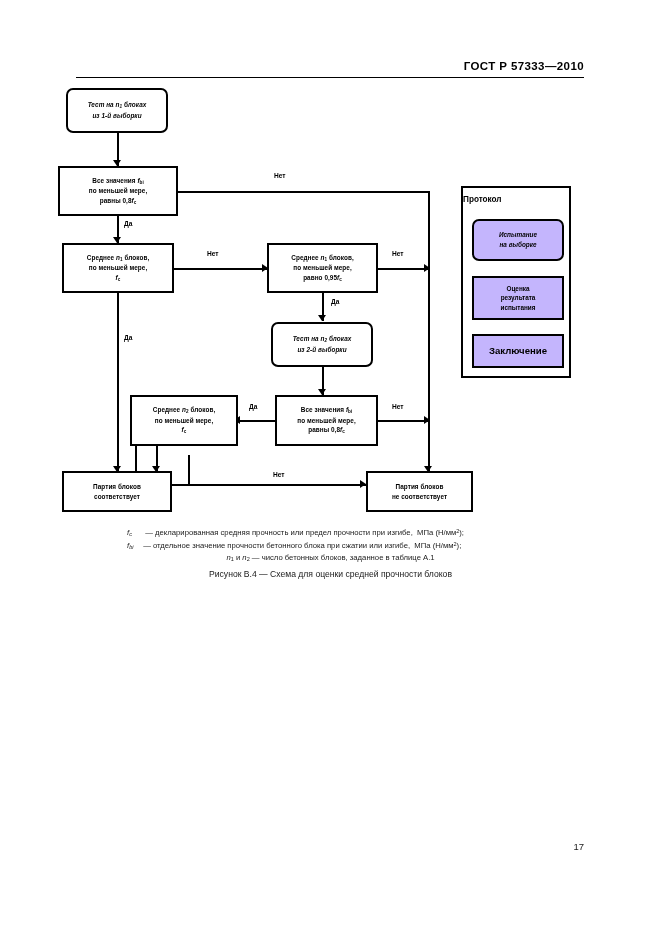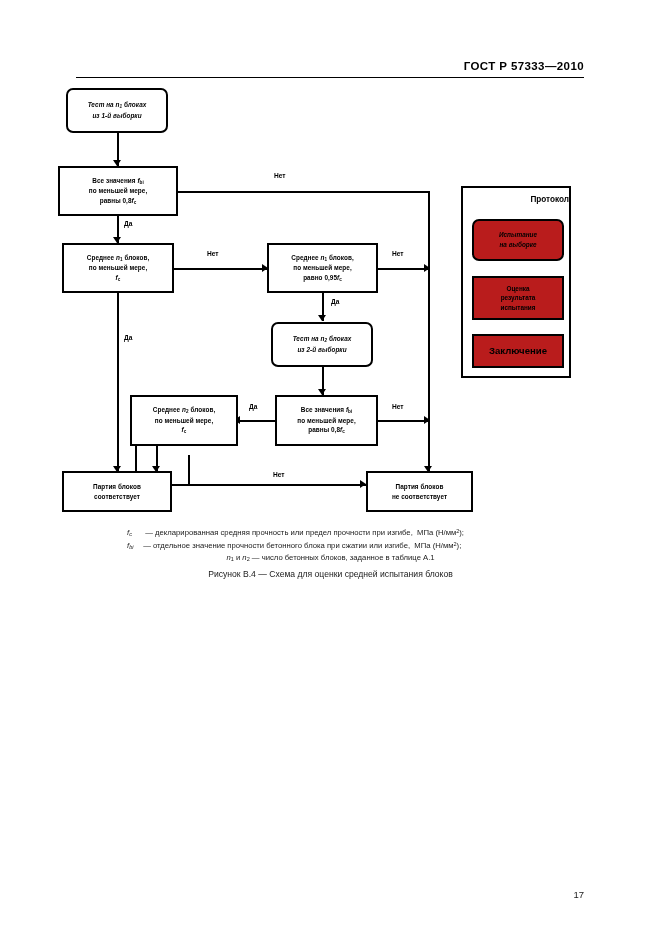--- a/index.html
+++ b/index.html
@@ -120,31 +120,31 @@
     height: 192px;
     box-sizing: border-box;
     border: 2px solid #000;
     background: #fff;
     z-index: 3;
   }
   .protocol-title {
     position: absolute;
     left: 0; top: 7px;
     width: 100%;
-    text-align: right;
+    text-align: left;
     font-size: 8.2px;
     font-weight: bold;
   }
   .pnode {
     position: absolute;
     left: 9px;
     width: 92px;
     box-sizing: border-box;
     border: 2px solid #000;
-    background: #b91c1c;
+    background: #c4b5fd;
     display: flex;
     flex-direction: column;
     align-items: center;
     justify-content: center;
     text-align: center;
     font-size: 6.4px;
     font-weight: bold;
     line-height: 1.5;
   }
   .pnode.rounded { border-radius: 7px; }
@@ -182,21 +182,20 @@
     text-align: center;
     font-size: 8.6px;
     color: #1a1a1a;
   }
   .page-number {
     position: absolute;
     right: 77px;
     top: 841px;
     font-size: 9.5px;
     color: #1a1a1a;
-    margin-top: 48px;
   }
 </style>
 </head>
 <body>
 
 <div class="page">
 
   <div class="doc-header">ГОСТ Р 57333—2010</div>
   <div class="header-rule"></div>
 
@@ -330,17 +329,17 @@
     </span>
     <span class="row">
       <span class="sym"><span class="v">f</span><sub>bi</sub></span>
       — отдельное значение прочности бетонного блока при сжатии или изгибе,&nbsp; МПа (Н/мм<sup>2</sup>);
     </span>
     <span class="row center">
       <span class="v">n</span><sub>1</sub> и <span class="v">n</span><sub>2</sub> — число бетонных блоков, заданное в таблице А.1
     </span>
   </div>
 
-  <div class="caption">Рисунок В.4 — Схема для оценки средней испытания блоков</div>
+  <div class="caption">Рисунок В.4 — Схема для оценки средней прочности блоков</div>
 
   <div class="page-number">17</div>
 
 </div>
 
 </body></html>

